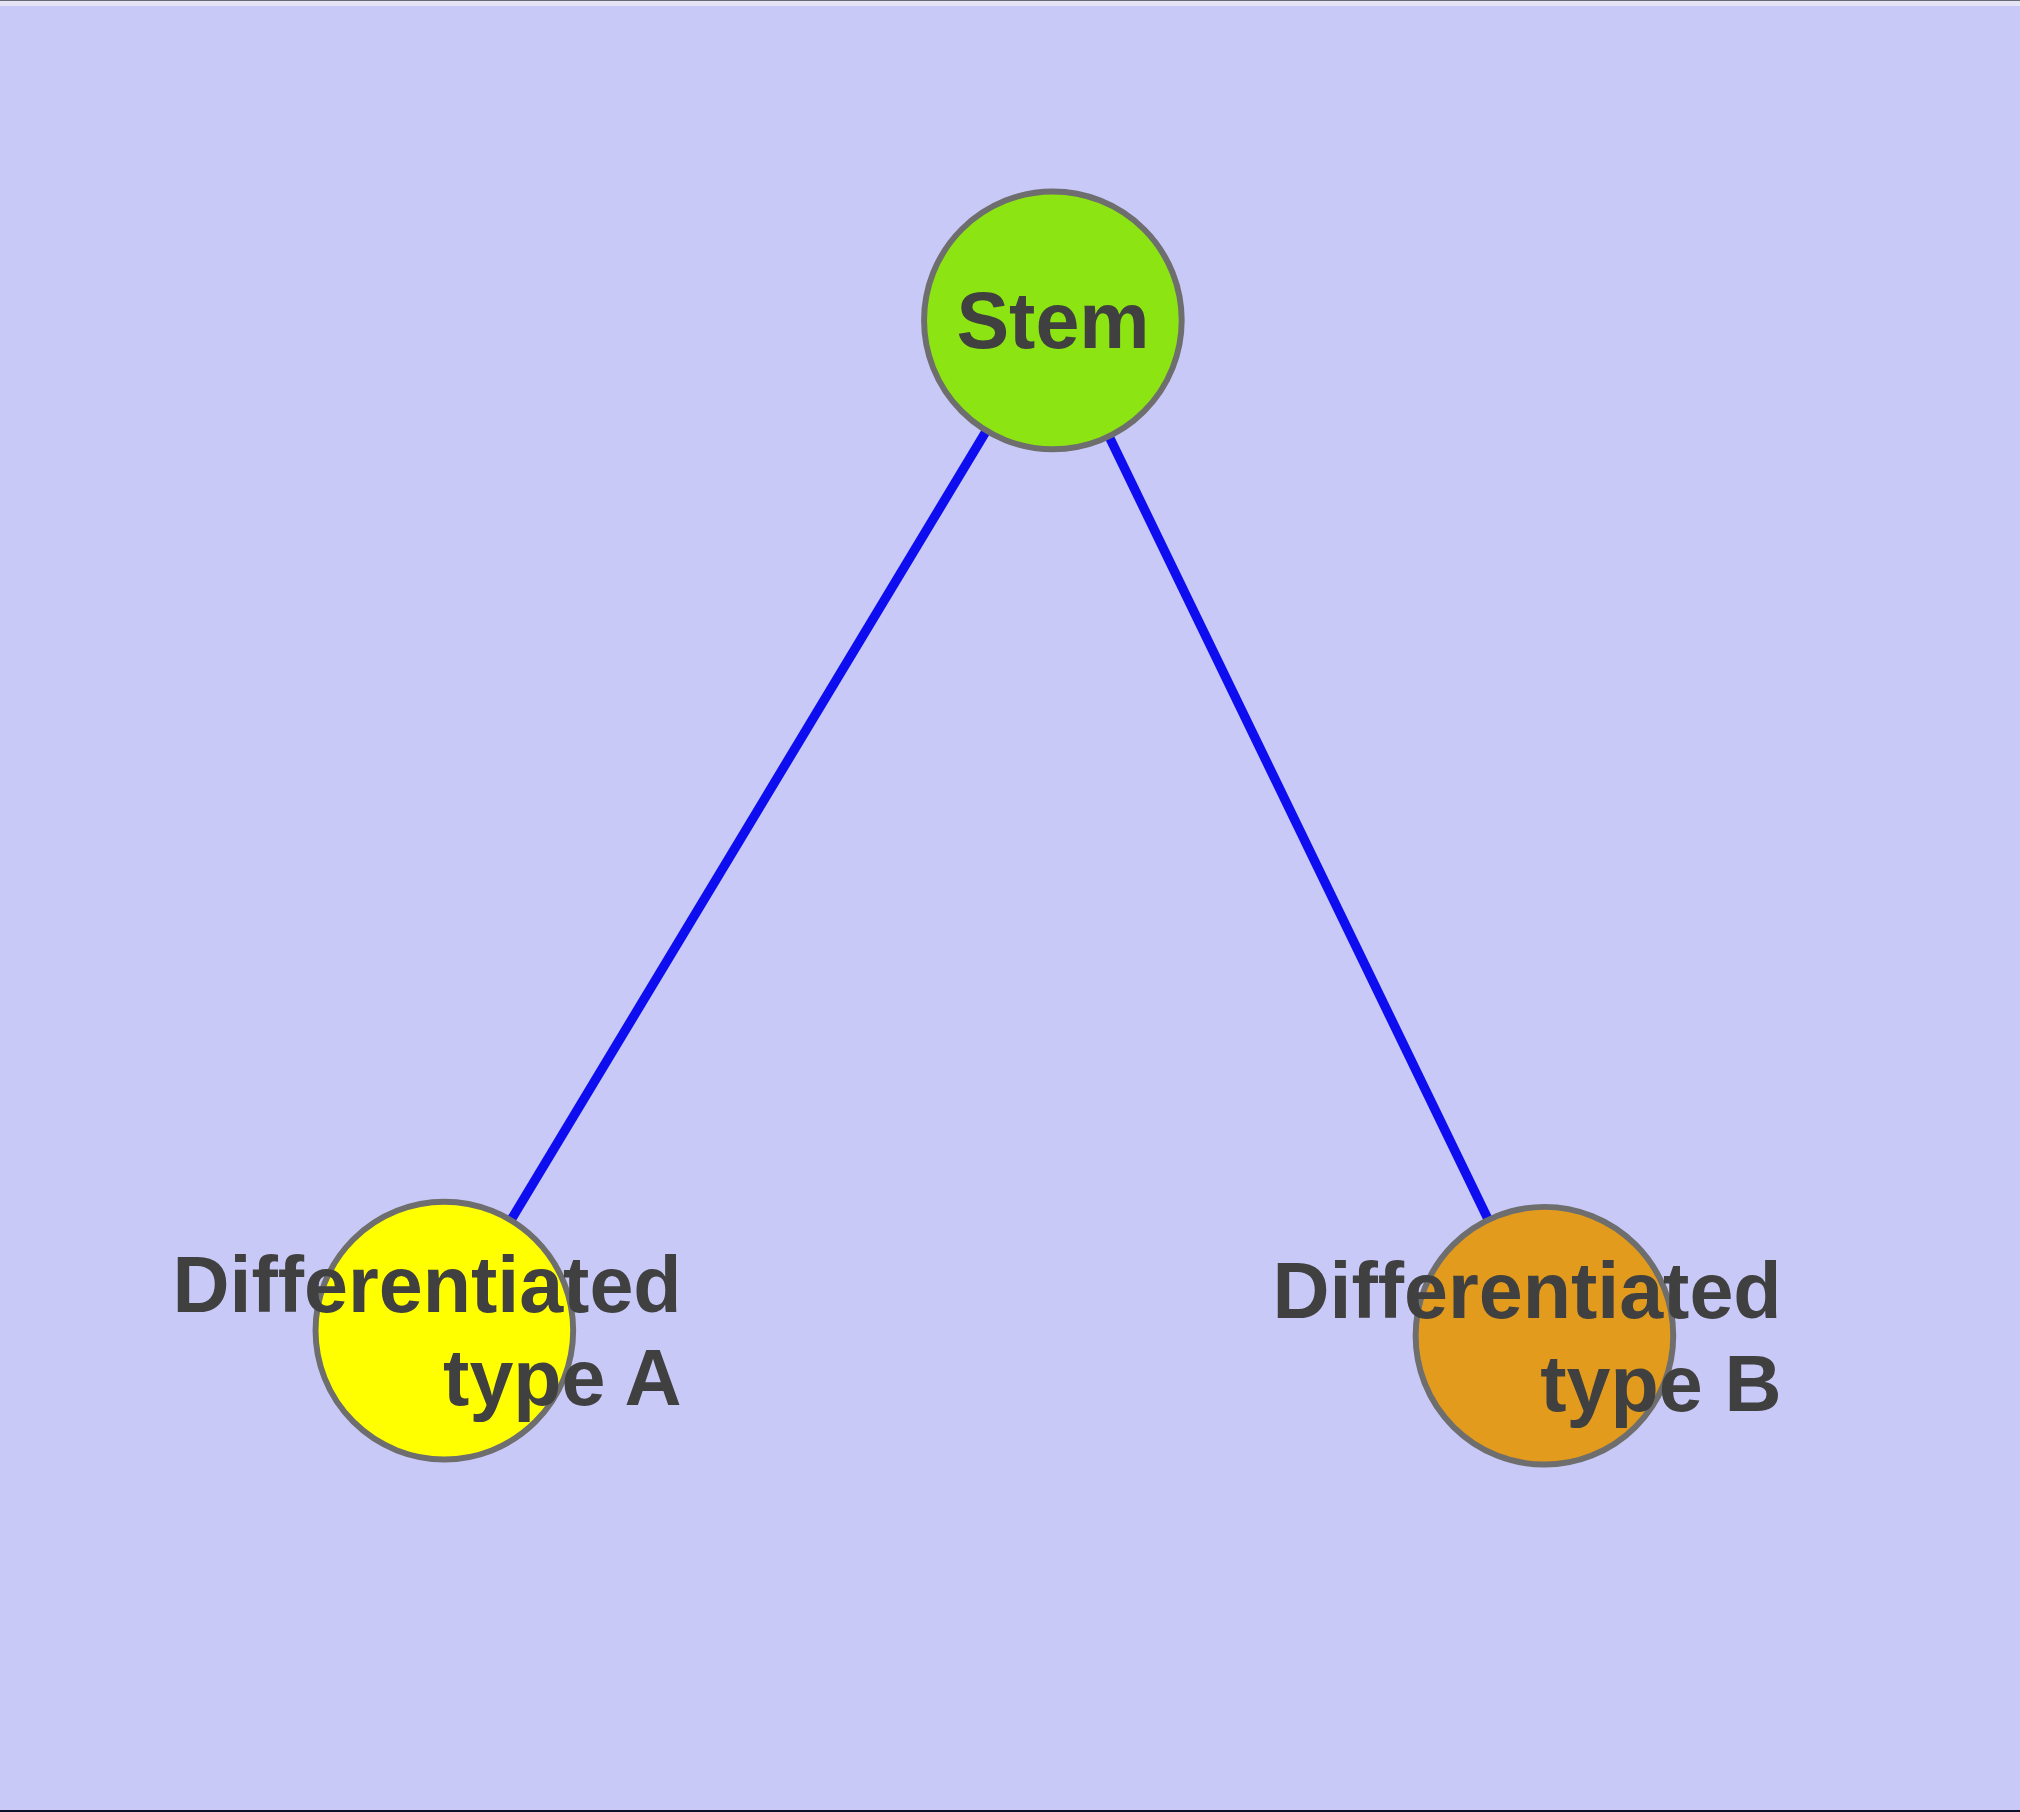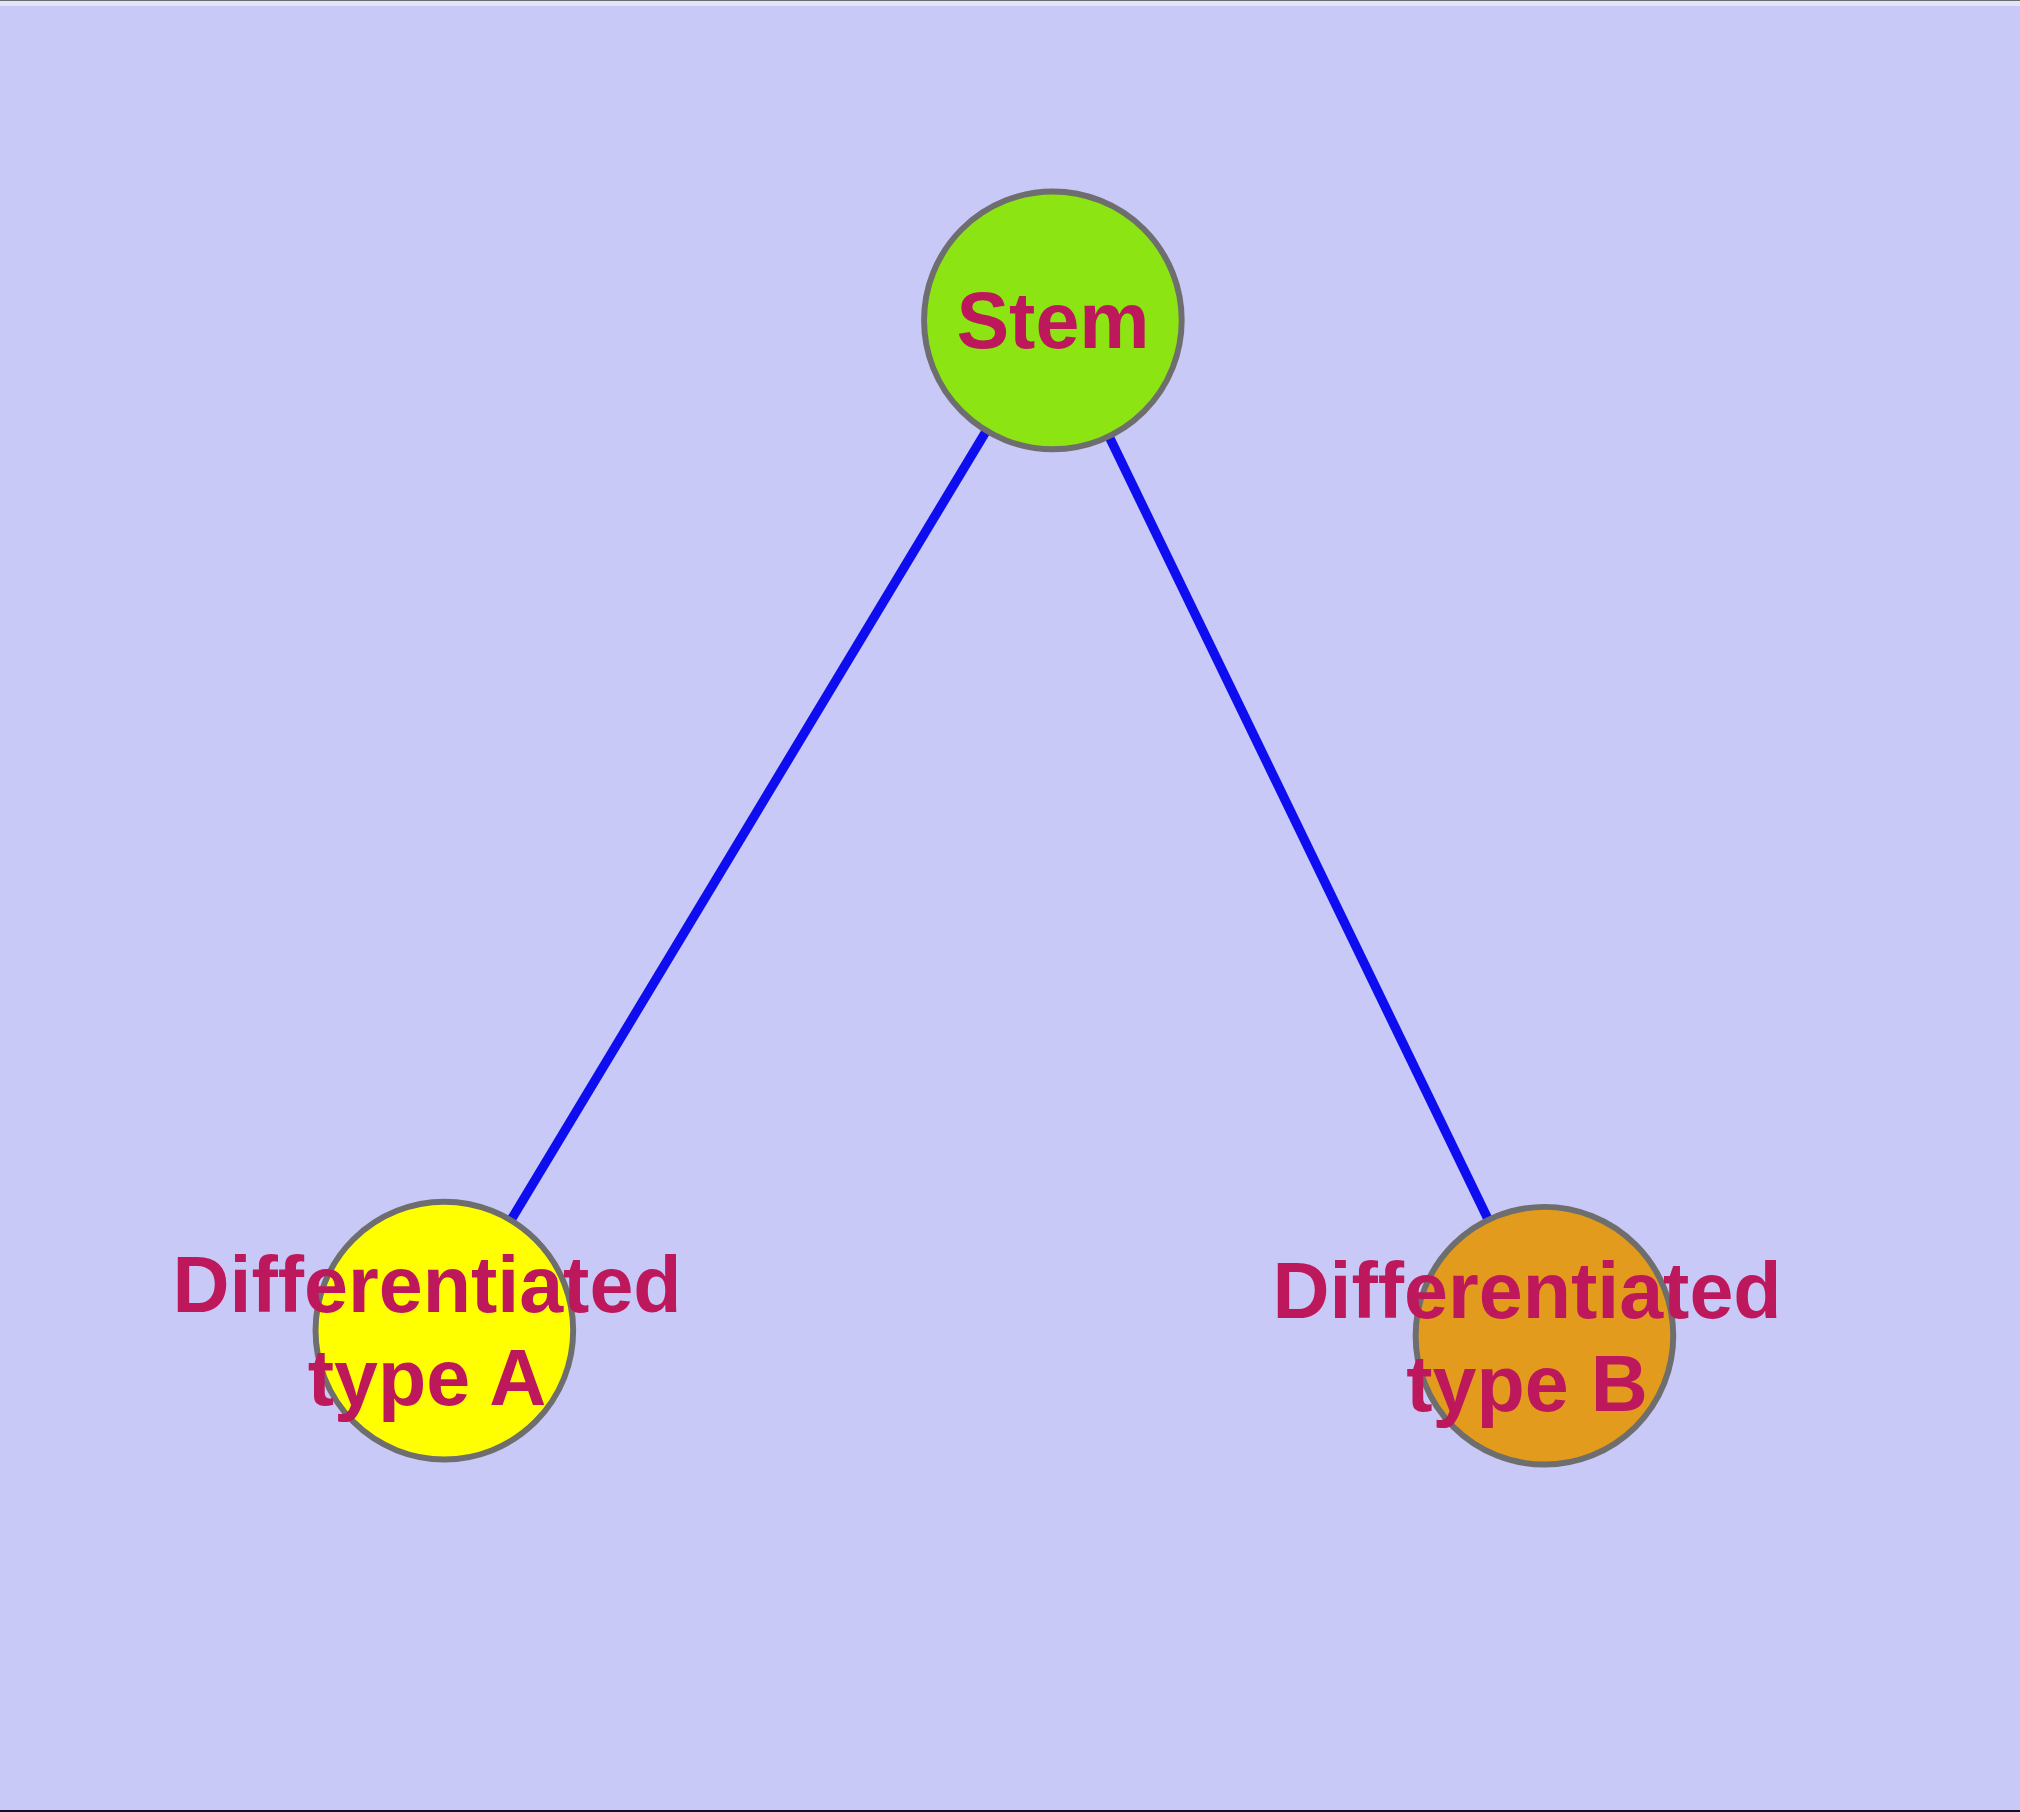--- a/index.html
+++ b/index.html
@@ -29,22 +29,22 @@
   }
   .node-circle {
     stroke-width: 7;
   }
   .node-label {
     position: absolute;
     transform: translate(-50%, -50%);
     font-weight: bold;
     font-size: 79px;
     line-height: 93px;
-    color: #be185d;
-    text-align: center;
+    color: #404040;
+    text-align: right;
     white-space: pre;
     letter-spacing: 0;
   }
   .label-stem { left: 1053px; top: 320px; }
   .label-type-a { left: 427px;  top: 1331px; }
   .label-type-b { left: 1527px; top: 1337px; }
 
   
   .artifact-top {
     position: absolute;

